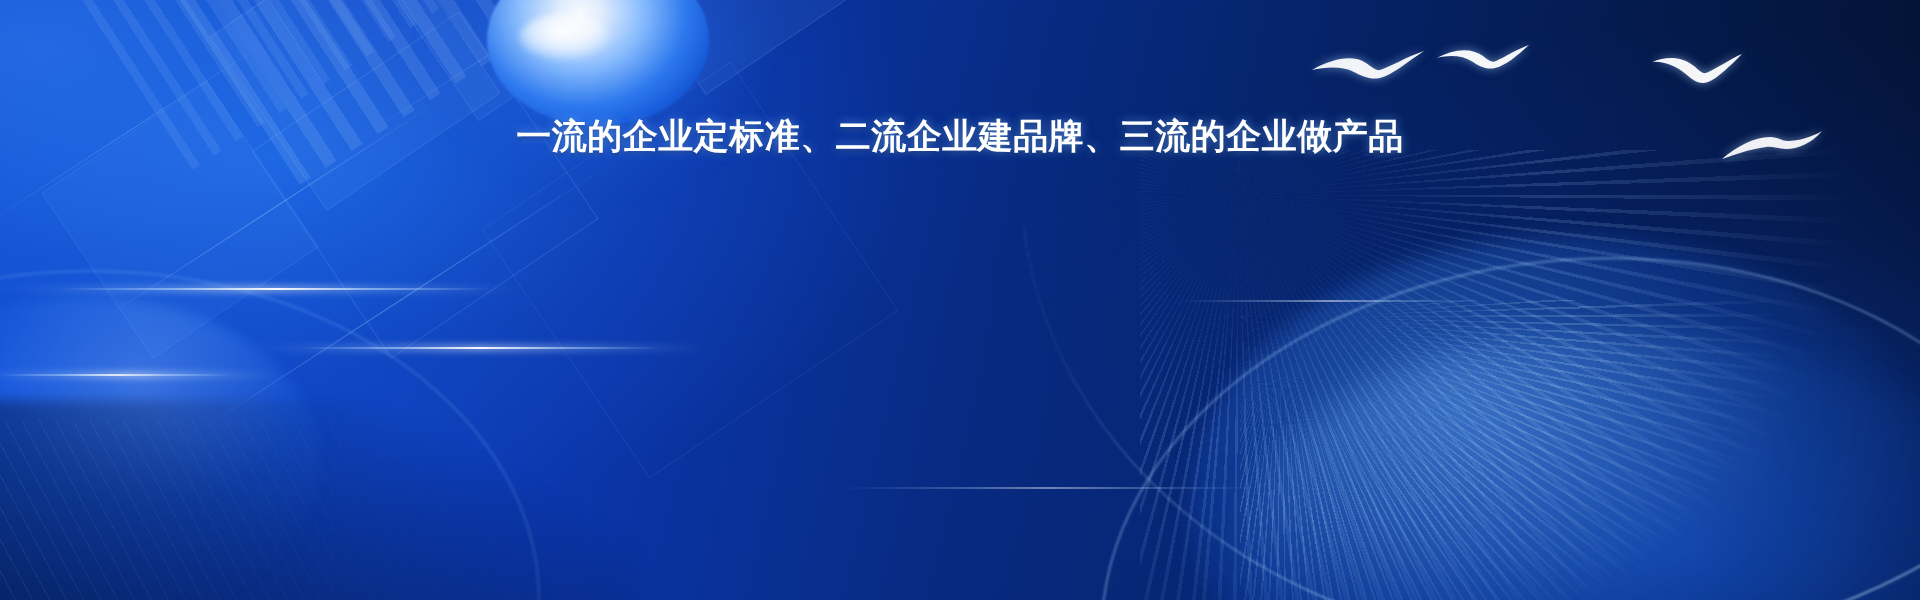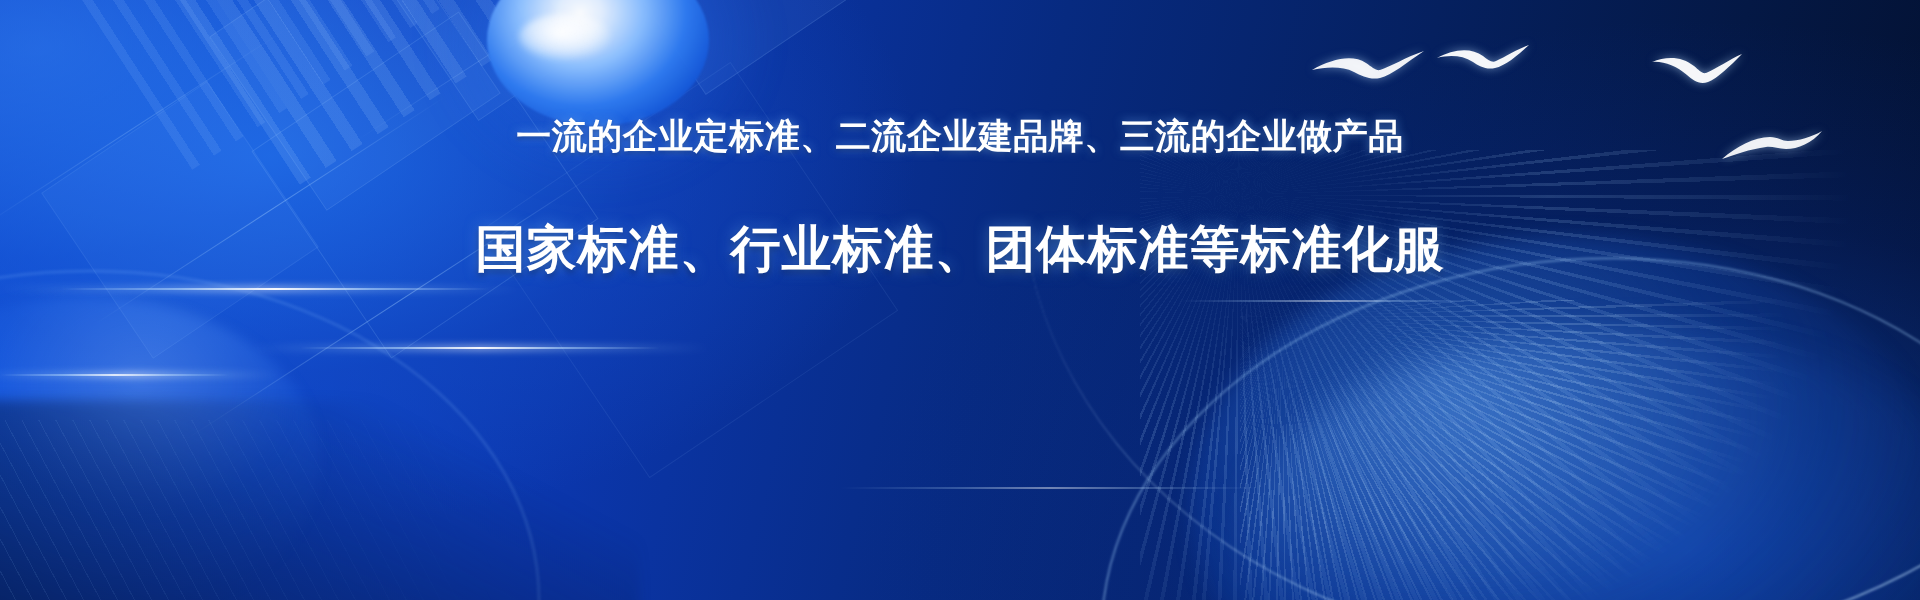--- a/index.html
+++ b/index.html
@@ -142,21 +142,20 @@
 
   
   .gull{position:absolute;}
   .gull svg{display:block;filter:drop-shadow(0 0 5px rgba(190,225,255,.55));}
 
   
   .content{
     position:absolute;inset:0;
     display:flex;flex-direction:column;align-items:center;
     z-index:40;
-    gap:38px;
   }
   .tagline{
     margin-top:118px;
     font-size:35px;
     line-height:1;
     font-weight:700;
     color:#ffffff;
     letter-spacing:.5px;
     white-space:nowrap;
     text-shadow:0 0 10px rgba(120,185,255,.65), 0 2px 4px rgba(0,20,70,.55);
@@ -243,17 +242,16 @@
     </svg>
   </div>
 
   <div class="layer wedge"></div>
   <div class="layer grid-ll"></div>
 
   <div class="content">
     <div class="tagline">一流的企业定标准、二流企业建品牌、三流的企业做产品</div>
 
     <div class="headline">
-      <span class="ln">国家标准、行业标准、团体标准等标准化服</span>
     </div>
   </div>
 
 </div>
 
 </body></html>

